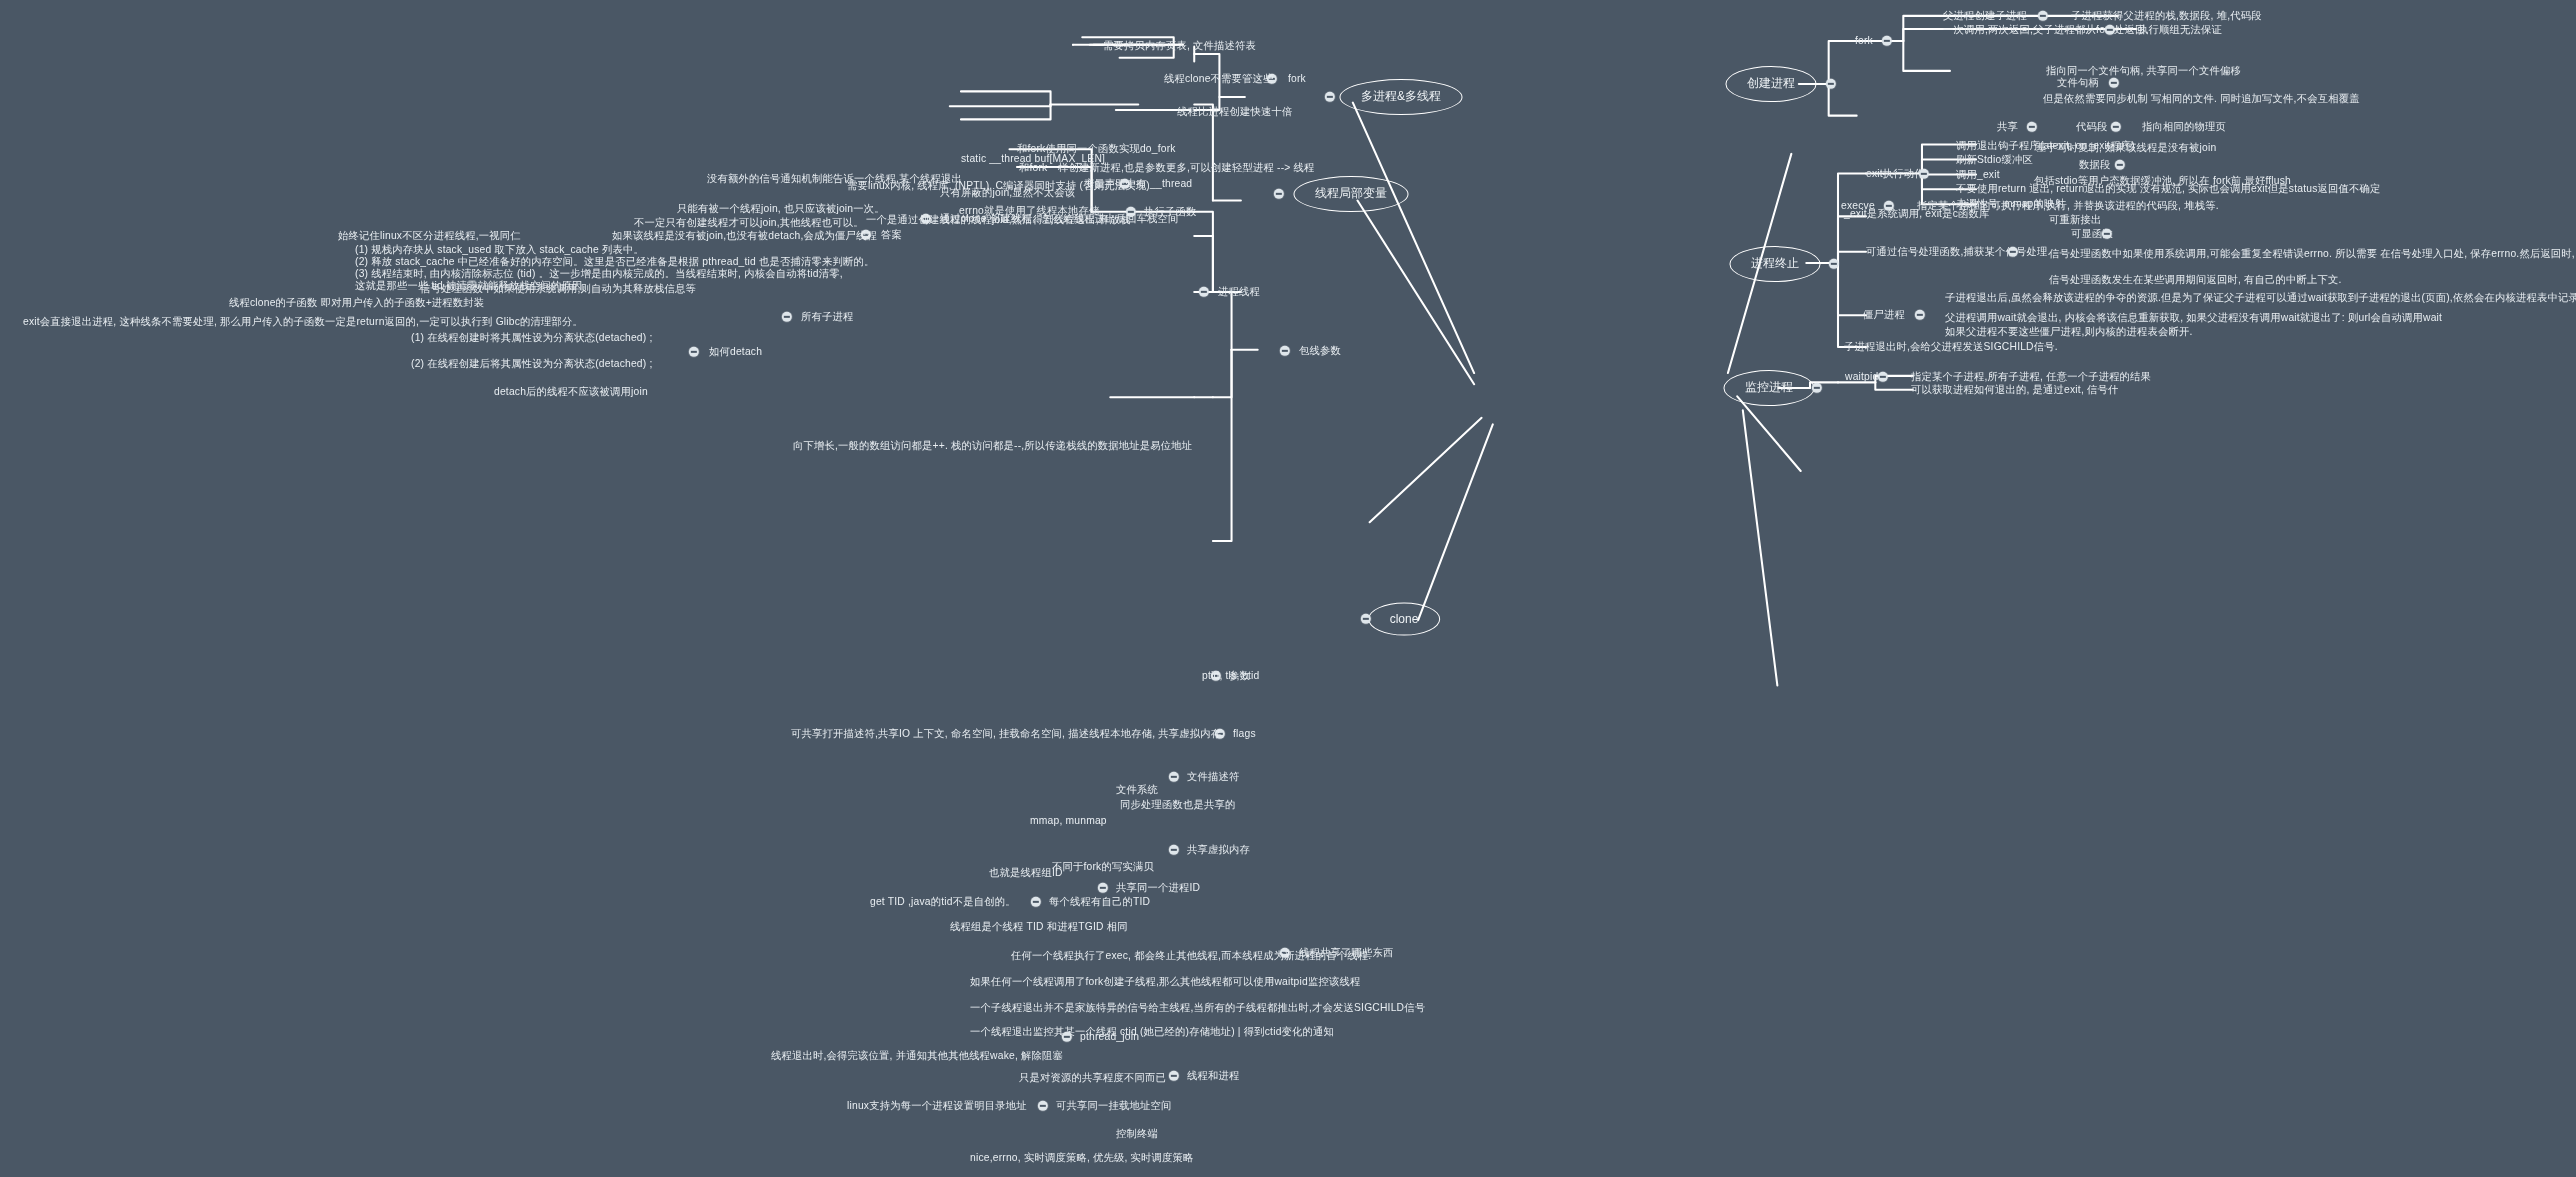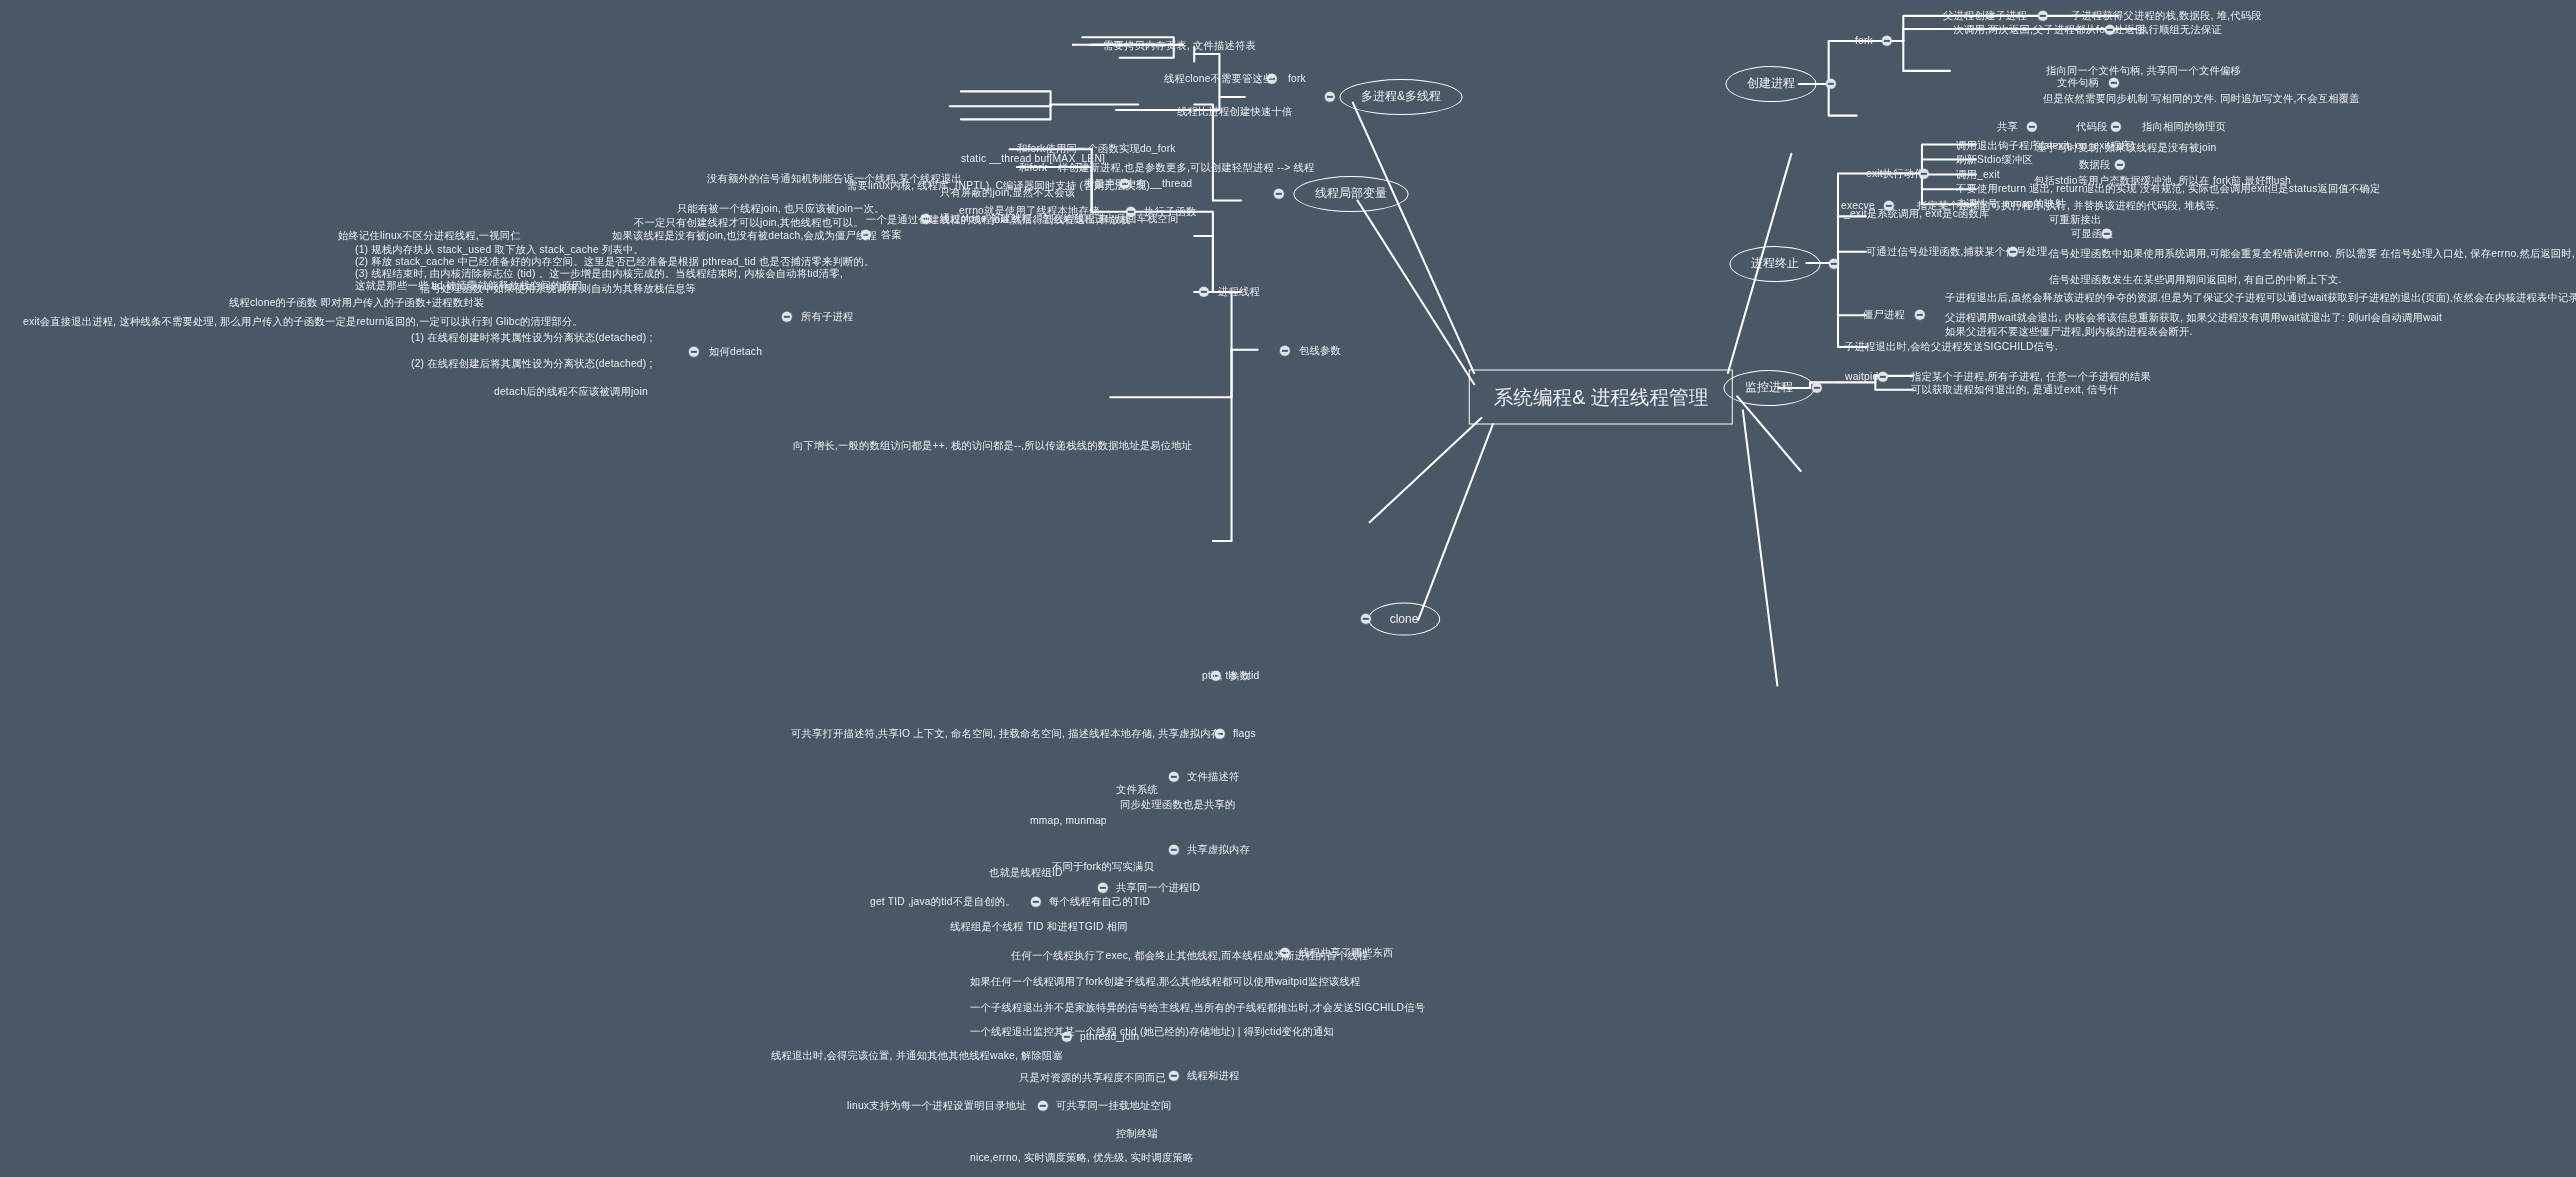--- a/index.html
+++ b/index.html
@@ -96,21 +96,20 @@
       <path d="M2060 186 L2060 219 L2118 219"></path>
 
       <path d="M1906 416 L1940 416"></path>
       <path d="M1940 416 L1940 410 L1970 410"></path>
       <path d="M1970 410 L2010 410"></path>
       <path d="M2010 410 L2010 403 L2050 403"></path>
       <path d="M2010 410 L2010 418 L2050 418"></path>
     </g>
   </svg>
 
-  <div class="central" style="left:1601px;top:397px;">系统编程&amp; 进程线程管理</div>
 
   <div class="ellipse" style="left:1401px;top:97px;">多进程&amp;多线程</div>
   <div class="bullet" style="left:1330px;top:97px"></div>
   <div class="node t" style="left:1288px;top:79px">fork</div>
   <div class="bullet" style="left:1272px;top:79px"></div>
   <div class="node t" style="left:1103px;top:46px">需要拷贝内存页表, 文件描述符表</div>
   <div class="node t" style="left:1164px;top:79px">线程clone不需要管这些</div>
   <div class="node t" style="left:1177px;top:112px">线程比进程创建快速十倍</div>
 
   <div class="ellipse" style="left:1351px;top:194px;">线程局部变量</div>

